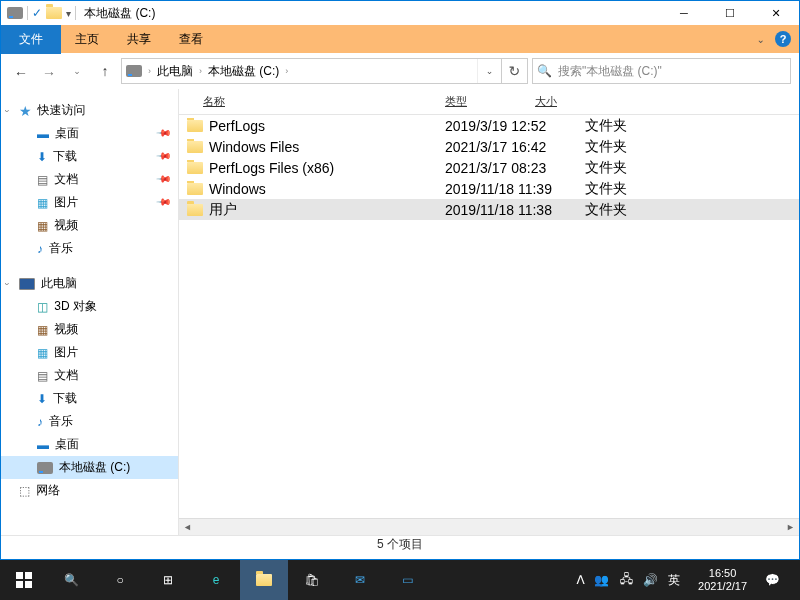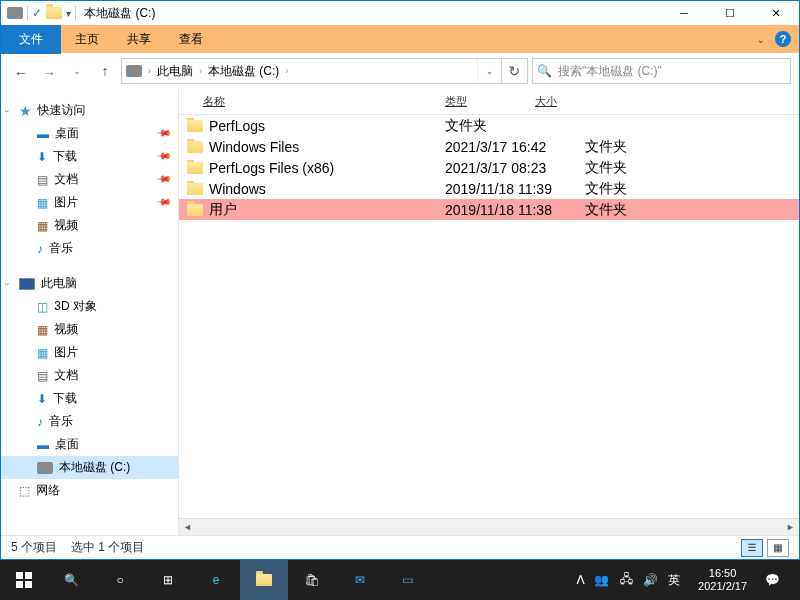--- a/index.html
+++ b/index.html
@@ -35,25 +35,25 @@
 .nav-item.selected { background: #cce8ff; }
 .file-pane { flex: 1; display: flex; flex-direction: column; min-width: 0; }
 .file-header { height: 26px; display: flex; align-items: center; font-size: 11px; border-bottom: 1px solid #e5e5e5; color: #333; text-decoration: underline; }
 .col { padding: 0 6px; overflow: hidden; white-space: nowrap; }
 .col.name { width: 260px; padding-left: 24px; }
 .col.date { width: 140px; }
 .col.type { width: 90px; }
 .col.size { flex: 1; }
 .file-list { flex: 1; overflow: auto; font-size: 14px; }
 .file-row { height: 21px; display: flex; align-items: center; }
-.file-row.selected { background: #fca5a5; }
+.file-row.selected { background: #e5e5e5; }
 .file-row .col.name { display: flex; align-items: center; gap: 6px; padding-left: 8px; }
 .folder-icon { width: 16px; height: 12px; background: linear-gradient(#ffe9a6,#f8d36b); border-radius: 1px; position:relative; }
 .folder-icon::before { content:""; position:absolute; top:-3px; left:0; width:7px; height:3px; background:#f8d36b; border-radius:1px 1px 0 0;}
-.statusbar { height: 24px; border-top: 1px solid #e5e5e5; display: flex; align-items: center; font-size: 12px; color: #333; padding: 0 10px; gap: 14px; }
+.statusbar { height: 24px; border-top: 1px solid #e5e5e5; display: flex; align-items: center; font-size: 12px; color: #333; padding: 0 16px; gap: 14px; flex-direction: column; }
 .statusbar .right { margin-left:auto; display:flex; gap:4px;}
 .statusbar .view-btn { width:22px; height:18px; border:1px solid #999; display:flex; align-items:center; justify-content:center; font-size:10px;}
 .statusbar .view-btn.active { background:#cce8ff; border-color:#1979ca;}
 .taskbar { position: absolute; bottom: 0; left: 0; width: 800px; height: 40px; background: #1f1f1f; display: flex; align-items: center; color: #fff; font-size: 12px; }
 .taskbar .tb-btn { width: 48px; height: 40px; display: flex; align-items: center; justify-content: center; }
 .taskbar .tb-btn.active { background: #3a5a7a; }
 .taskbar .tray { margin-left: auto; display: flex; align-items: center; gap: 10px; padding-right: 4px; }
 .taskbar .clock { display:flex; flex-direction:column; align-items:center; font-size:11px; line-height:13px; padding:0 8px;}
 .drive-icon { width:16px; height:12px; background:#888; border-radius:2px; position:relative; display:inline-block;}
 .drive-icon::after{content:""; position:absolute; bottom:1px; left:2px; width:4px; height:2px; background:#39f;}
@@ -206,20 +206,21 @@
         <div class="col name">名称</div>
         <div class="col type">类型</div>
         <div class="col size">大小</div>
       </div>
       <div class="file-list" id="file-list">
           <div class="file-row">
             <div class="col name">
               <span class="folder-icon"></span>
               <span>PerfLogs</span>
             </div>
+            <div class="col date">2019/3/19 12:52</div>
             <div class="col type">文件夹</div>
             <div class="col size"></div>
           </div>
           <div class="file-row">
             <div class="col name">
               <span class="folder-icon"></span>
               <span>Windows Files</span>
             </div>
             <div class="col date">2021/3/17 16:42</div>
             <div class="col type">文件夹</div>

